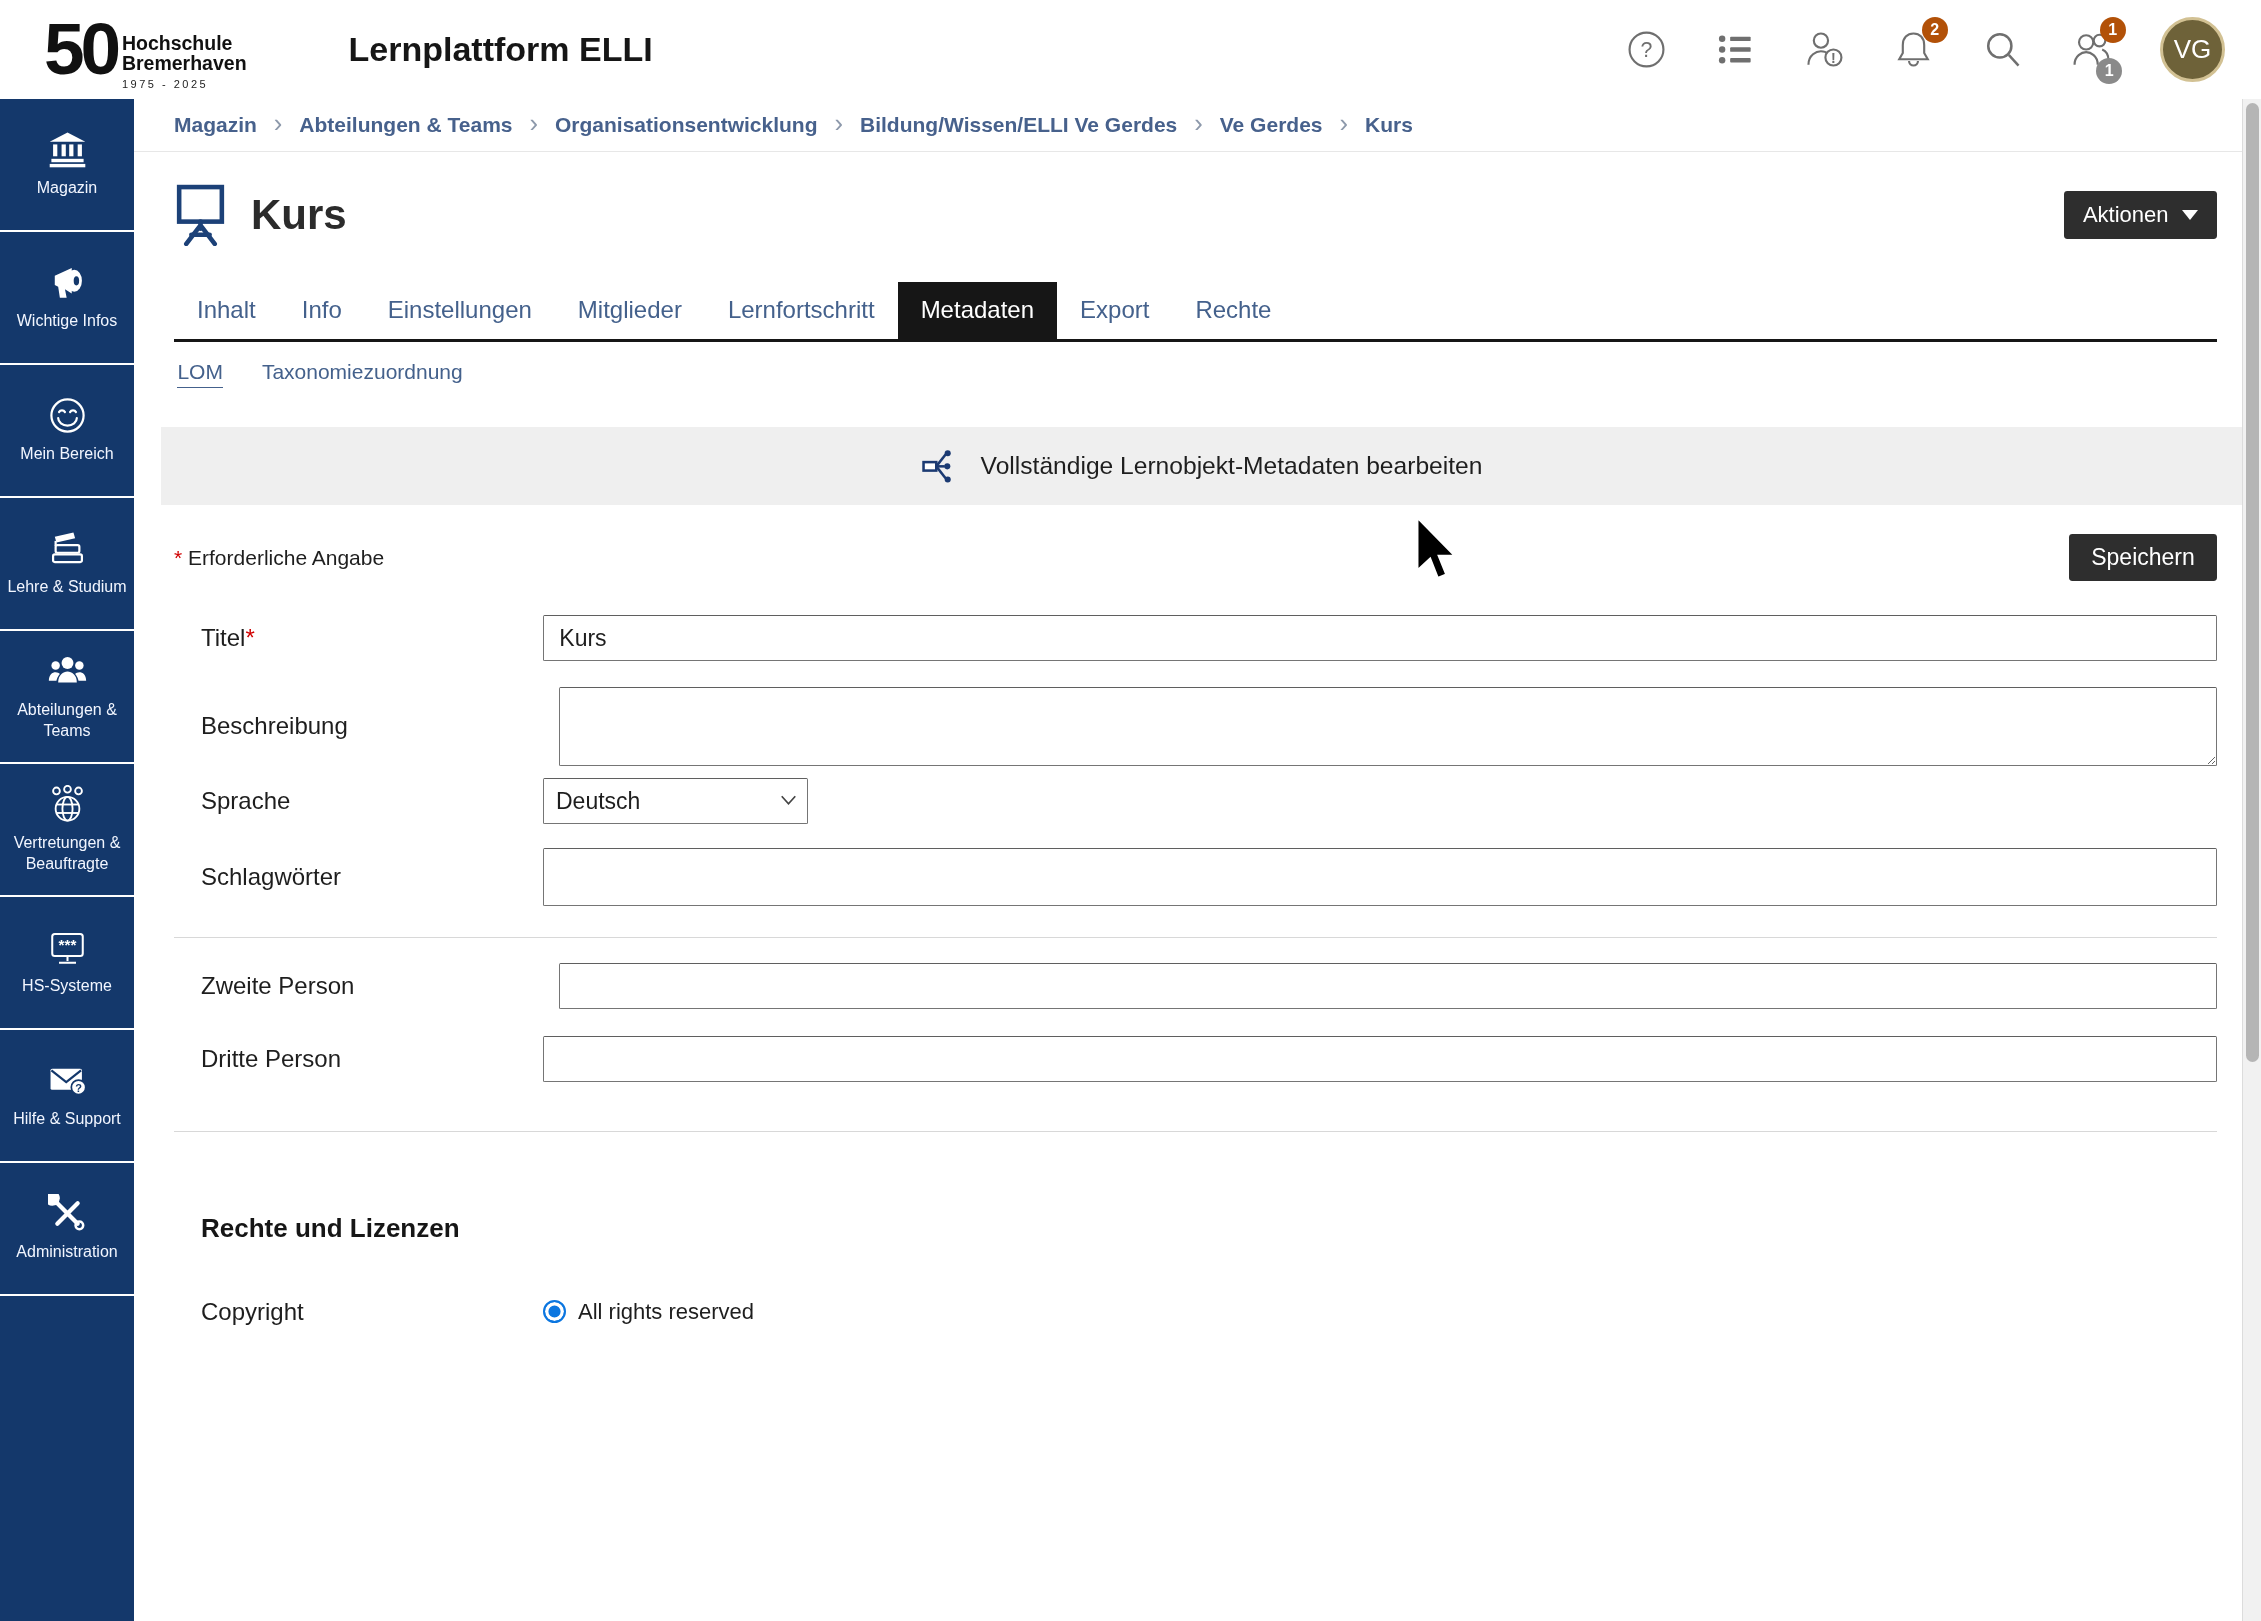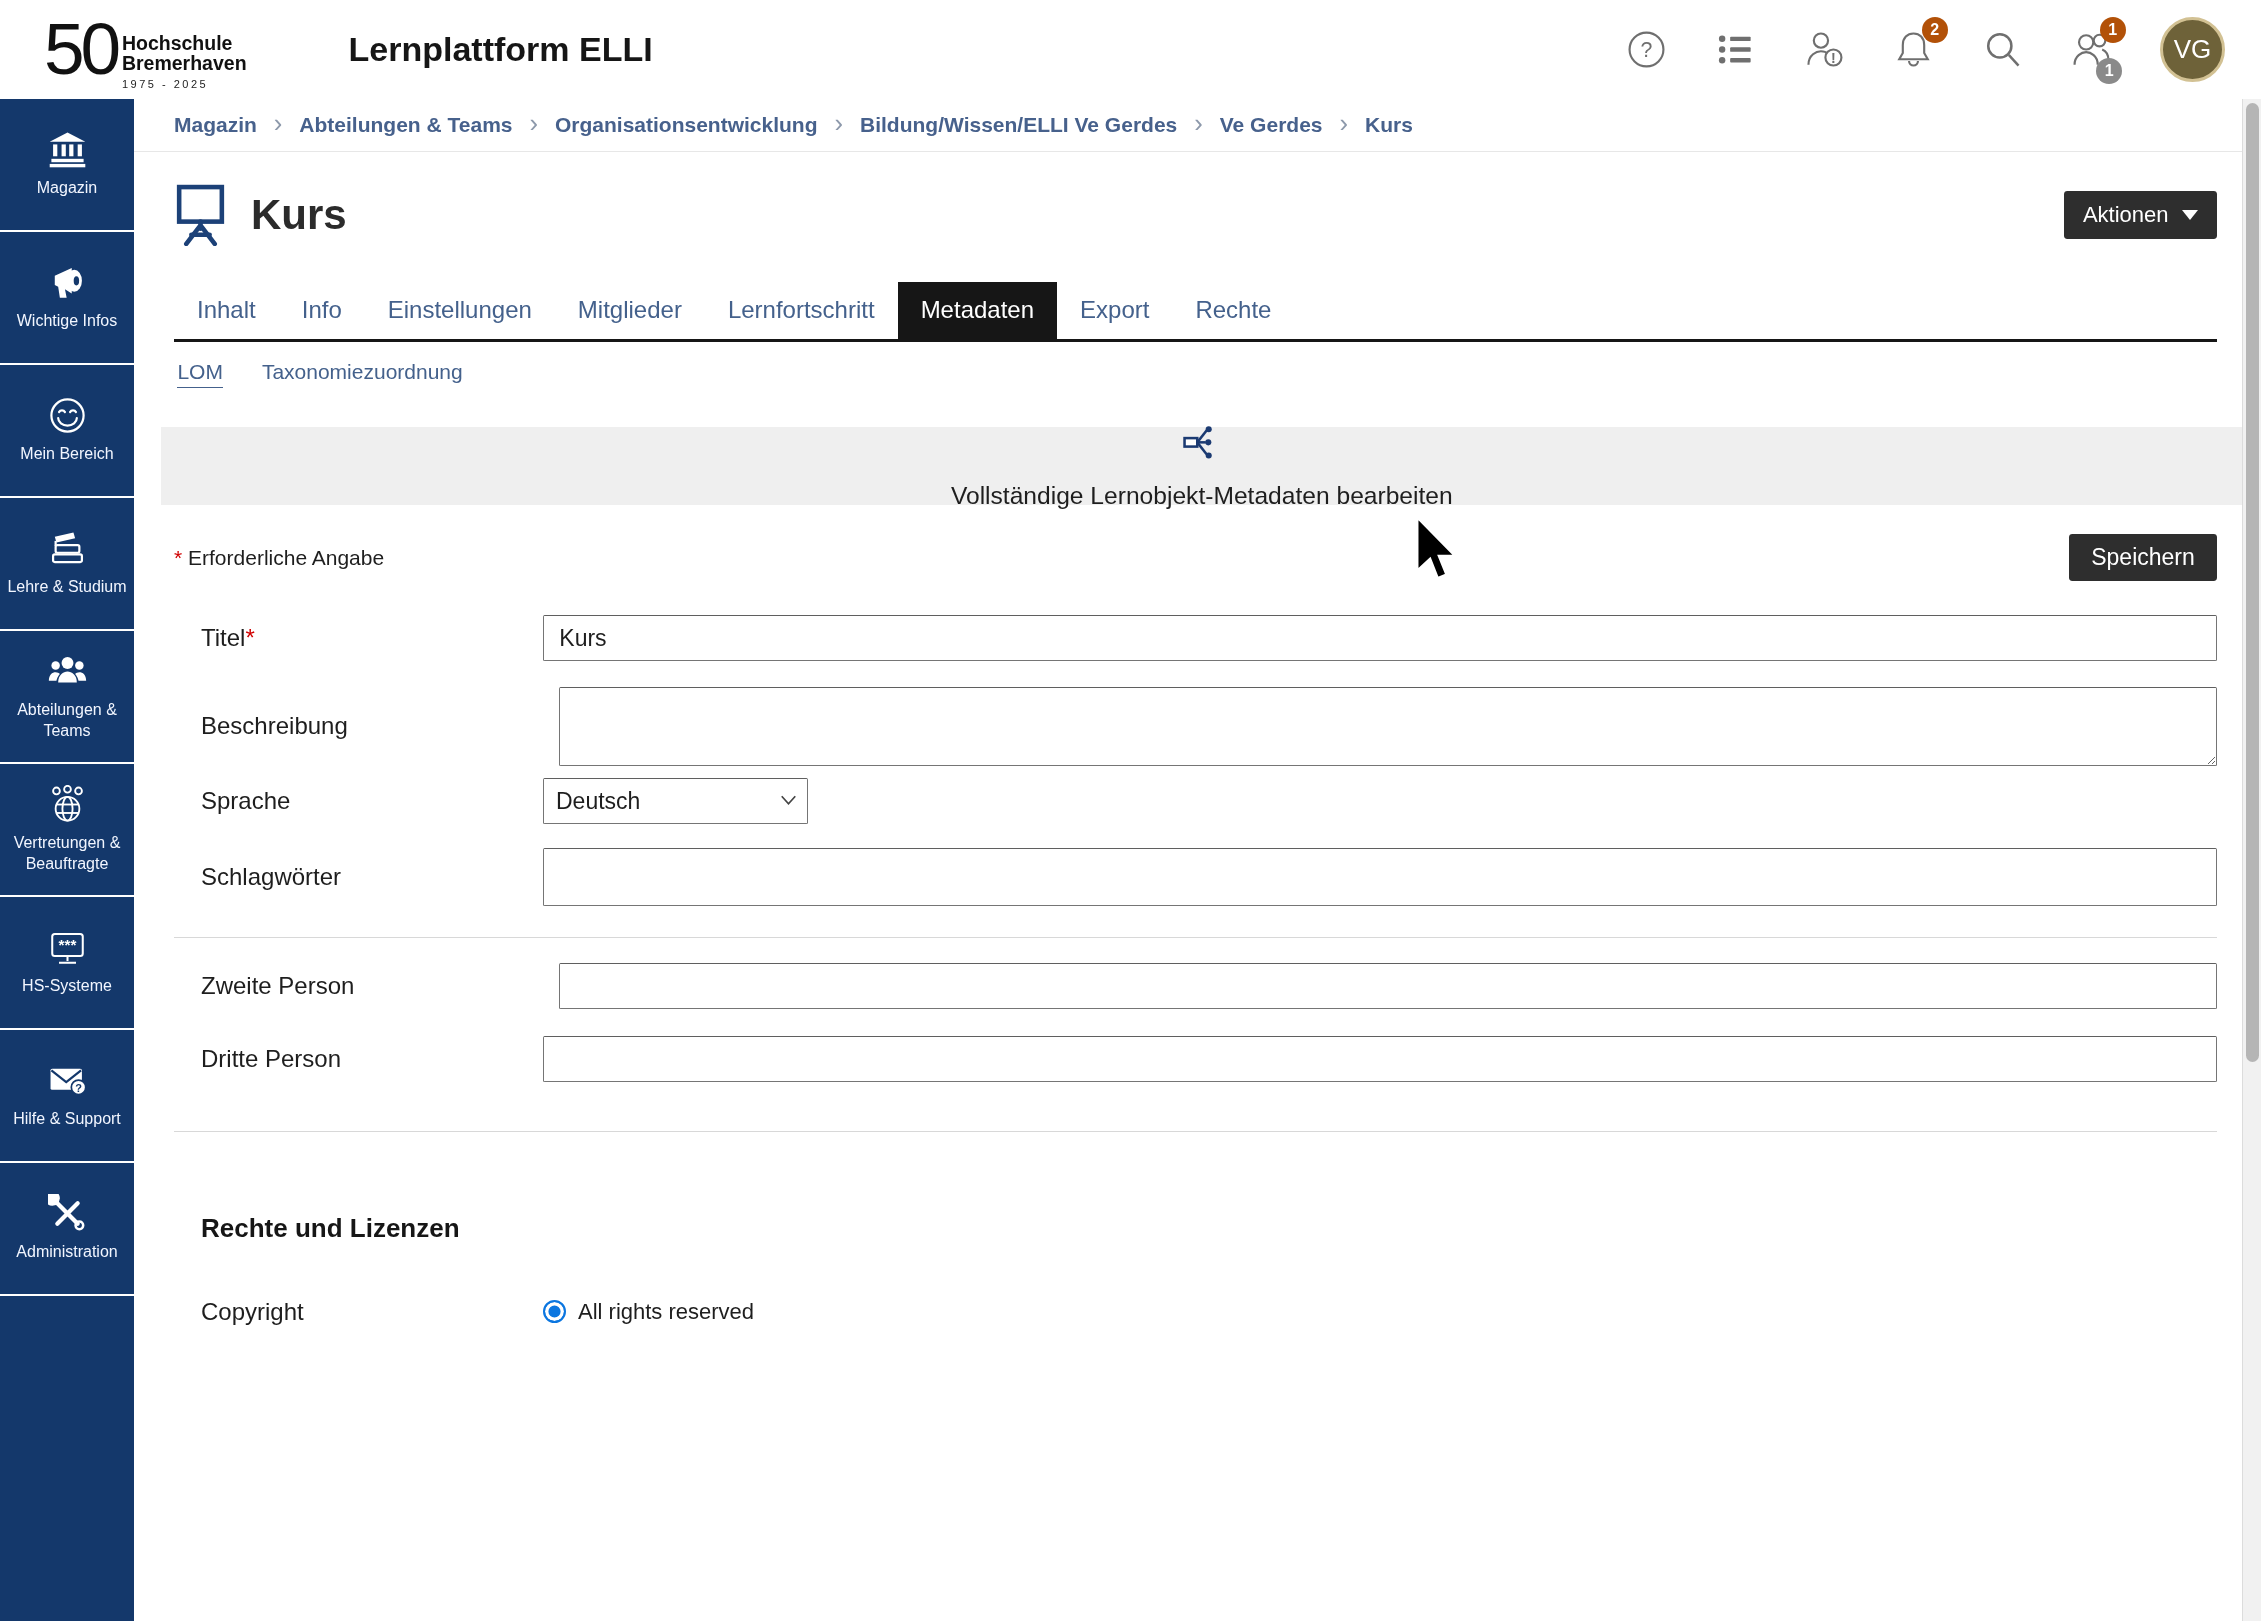--- a/index.html
+++ b/index.html
@@ -7,21 +7,21 @@
   body {
     width:2261px; height:1621px; overflow:hidden;
     font-family:"Liberation Sans", sans-serif;
     background:#fff; color:#1e1e1e;
   }
   .app { width:100%; height:100%; display:flex; flex-direction:column; position:relative; }
 
   
   .header { height:99px; flex:0 0 auto; background:#fff; display:flex; align-items:center; position:relative; z-index:3; }
   .logo { display:flex; align-items:flex-start; margin-left:44px; cursor:pointer; }
-  .logo-number { font-size:73px; font-weight:normal; letter-spacing:-4.2px; line-height:0.95; color:#111; margin-top:5.1px; }
+  .logo-number { font-size:73px; font-weight:bold; letter-spacing:-4.2px; line-height:0.95; color:#111; margin-top:5.1px; }
   .logo-text { display:flex; flex-direction:column; margin-left:5.1px; margin-top:24px; }
   .logo-name { font-size:19.5px; font-weight:bold; line-height:1.04; color:#111; }
   .logo-years { font-size:11px; letter-spacing:2.5px; color:#222; margin-top:4.2px; }
   .app-title { font-size:34px; font-weight:bold; color:#161616; margin-left:102px; }
   .header-actions { margin-left:auto; display:flex; align-items:center; gap:48px; margin-right:36px; }
   .hicon { position:relative; width:41px; height:41px; color:#6f6f6f; cursor:pointer; flex:0 0 auto; }
   .hicon svg { width:41px; height:41px; display:block; }
   .badge { position:absolute; min-width:26px; height:26px; padding:0 3.4px; border-radius:13.6px; background:#b25108; color:#fff;
            font-size:16px; font-weight:bold; display:flex; align-items:center; justify-content:center; top:-12px; right:-13.6px; }
   .badge.gray { background:#8a8a8a; top:auto; bottom:-13.6px; right:-10.2px; }
@@ -54,21 +54,21 @@
   .caret-down { width:0; height:0; border-left:8.5px solid transparent; border-right:8.5px solid transparent; border-top:10.2px solid #fff; }
 
   .tabs-row { display:flex; margin-top:36px; border-bottom:3.4px solid #161616; }
   .tab { font-size:24px; color:#44618c; padding:14.4px 23px; cursor:pointer; white-space:nowrap; }
   .tab.active { background:#161616; color:#fff; }
 
   .subtabs { display:flex; gap:39px; margin-top:18.7px; padding-left:3.4px;text-align:center; }
   .subtab { font-size:21px; color:#44618c; padding-bottom:2.5px; cursor:pointer; }
   .subtab.active { border-bottom:1.7px solid #44618c; }
 
-  .banner { margin:39px -25.5px 0 -12.7px; background:#efefef; height:78px; display:flex; align-items:center; justify-content:center; gap:20.4px; cursor:pointer;flex-direction:column; }
+  .banner { margin:39px -25.5px 0 -12.7px; background:#efefef; height:78px; display:flex; align-items:center; justify-content:center; gap:20.4px; cursor:pointer; }
   .banner svg { width:39px; height:39px; display:block; }
   .banner-label { font-size:24.6px; color:#1e1e1e; }
 
   .save-row { display:flex; align-items:center; margin-top:29px; }
   .required-note { font-size:21px; color:#1e1e1e; }
   .req { color:#d00000; }
   .save-btn { margin-left:auto; background:#2e2e2e; color:#fff; font-size:23px; padding:10.2px 22px; border-radius:3.4px; cursor:pointer; }
 
   .section-heading { font-size:26px; font-weight:bold; color:#161616; margin:0; padding-left:27px; }
   .mt-first { margin-top:18.7px; }

